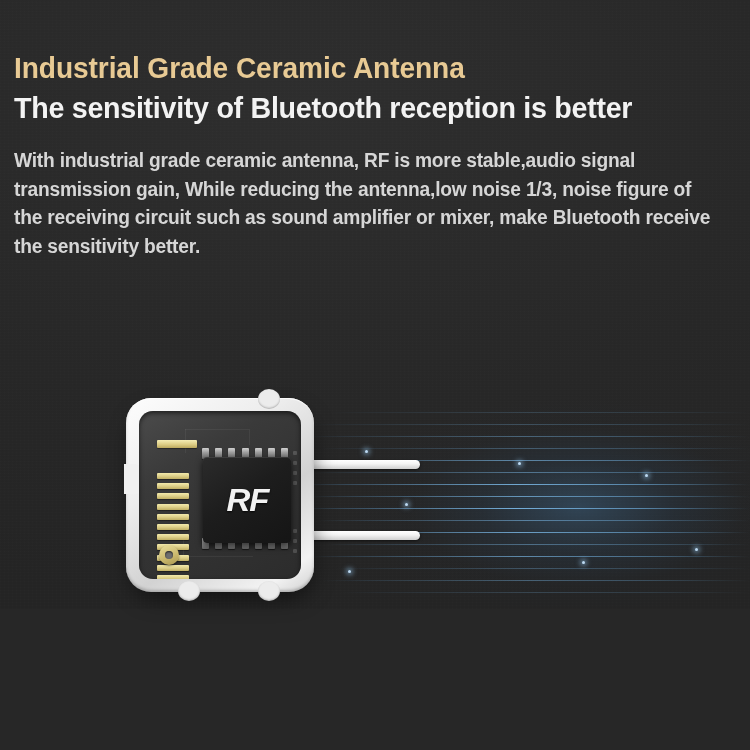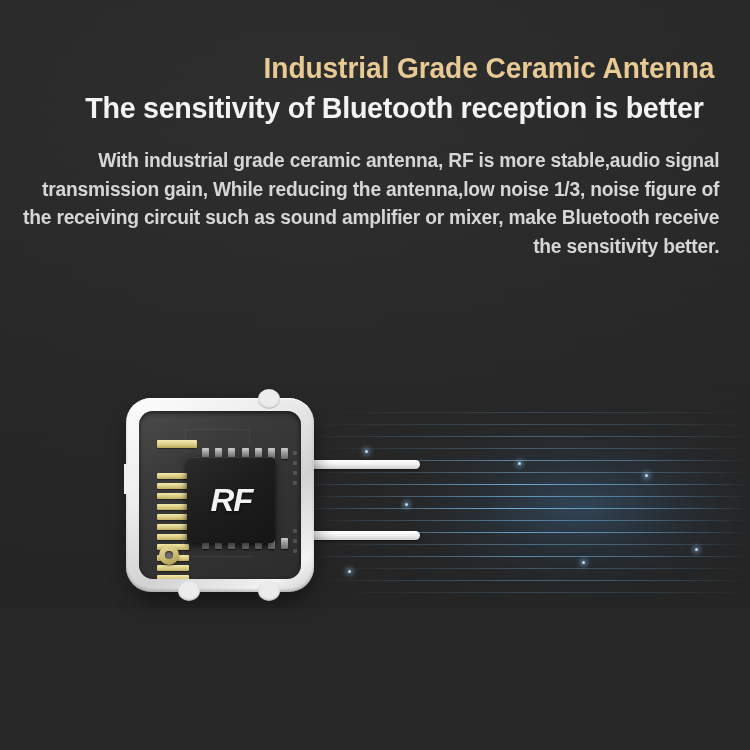--- a/index.html
+++ b/index.html
@@ -9,21 +9,20 @@
     background:#272727;
     overflow:hidden;
     font-family:"Liberation Sans", sans-serif;
   }
 
   .page {
     position:relative;
     width:750px; height:609px;
     background:
       radial-gradient(ellipse 900px 500px at 42% 18%, #2e2e2e 0%, #272727 60%, #242424 100%);
-    text-align: right;
   }
 
   
   .grain {
     position:absolute; inset:0;
     pointer-events:none;
     opacity:.5;
     background-image:
       repeating-linear-gradient(0deg, rgba(255,255,255,.014) 0 1px, rgba(0,0,0,0) 1px 3px),
       repeating-linear-gradient(90deg, rgba(255,255,255,.010) 0 1px, rgba(0,0,0,0) 1px 4px);
@@ -186,21 +185,21 @@
     left:6px; top:6px;
     width:8px; height:8px;
     border-radius:50%;
     background:#6e6e6e;
     box-shadow:inset 0 1px 2px rgba(0,0,0,.7);
   }
 
   
   .ic {
     position:absolute;
-    left:48px; top:46px;
+    left:64px; top:46px;
     width:88px; height:86px;
     border-radius:4px;
     background:linear-gradient(145deg,#2b2b2b 0%,#1d1d1d 45%,#151515 100%);
     box-shadow:0 3px 7px rgba(0,0,0,.75), inset 0 1px 0 rgba(255,255,255,.1);
     display:flex; align-items:center; justify-content:center;
   }
   .ic-label {
     font-size:32px;
     font-weight:bold;
     font-style:italic;

